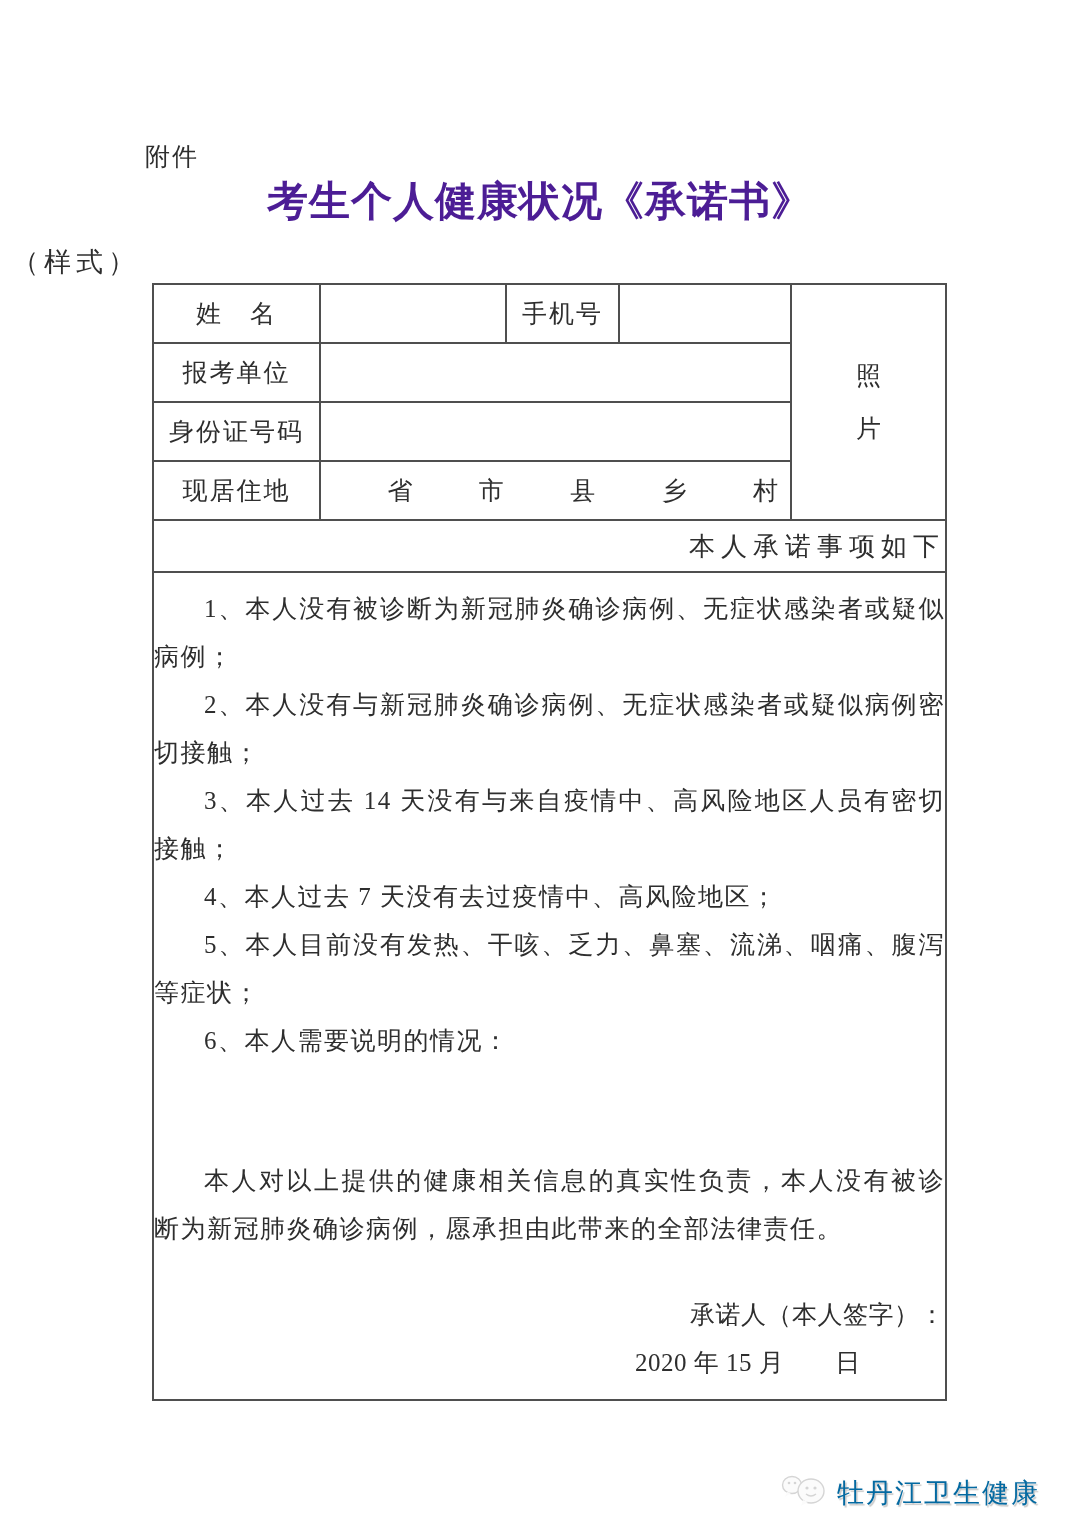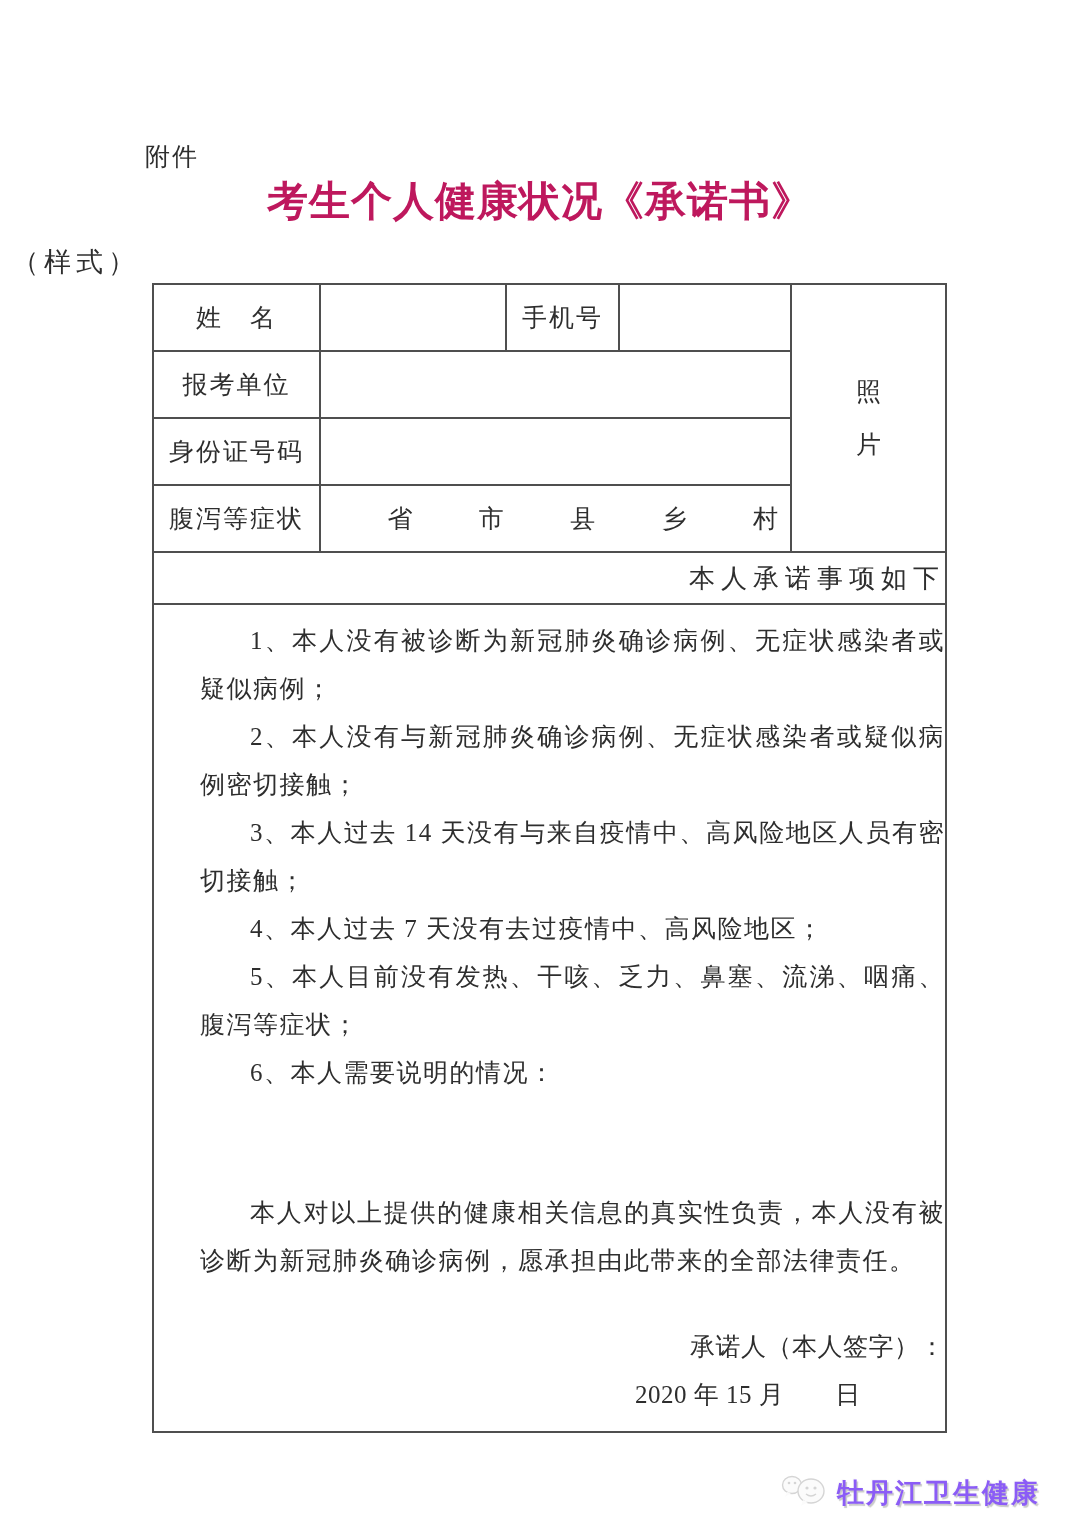--- a/index.html
+++ b/index.html
@@ -25,21 +25,21 @@
     position: absolute;
     left: 0;
     top: 174px;
     width: 1080px;
     margin: 0;
     text-align: center;
     font-family: "Liberation Sans", "DejaVu Sans", sans-serif;
     font-weight: 700;
     font-size: 41px;
     letter-spacing: 1px;
-    color: #be185d;
+    color: #4c1d95;
   }
   .doc-subtitle {
     position: absolute;
     left: 12px;
     top: 244px;
     width: 1080px;
     text-align: left;
     font-size: 27px;
     letter-spacing: 5px;
   }
@@ -49,21 +49,21 @@
     top: 283px;
     width: 793px;
     border-collapse: collapse;
     table-layout: fixed;
   }
   table.form-table td {
     border: 2px solid #4f4f4f;
     padding: 0;
     vertical-align: middle;
   }
-  tr.field-row { height: 67px; margin-left: 43px; }
+  tr.field-row { height: 59px; margin-left: 43px; }
   td.label-cell {
     text-align: center;
     font-size: 25px;
     letter-spacing: 2px;
     white-space: nowrap;
   }
   td.blank-cell { background: #ffffff; }
   td.photo-cell { text-align: center; }
   .photo-stack {
     display: flex;
@@ -94,21 +94,20 @@
   }
   .content-cell p {
     margin: 0;
     font-size: 25px;
     line-height: 48px;
     letter-spacing: 1.5px;
   }
   p.item, p.statement {
     text-indent: 2em;
     text-align: justify;
-    padding-left: 46px;
   }
   .fill-space { height: 92px; }
   p.signature-line {
     margin-top: 38px;
     padding-left: 268px;
     letter-spacing: 0.5px;
     text-align: right;
   }
   p.date-line {
     padding-left: 481px;
@@ -117,24 +116,24 @@
   .footer-watermark {
     position: absolute;
     right: 40px;
     bottom: 14px;
     display: flex;
     align-items: center;
     gap: 8px;
   }
   .footer-watermark .wm-text {
     font-family: "Liberation Sans", "DejaVu Sans", sans-serif;
-    font-weight: 700;
+    font-weight: 400;
     font-size: 27px;
     letter-spacing: 2px;
-    color: #8b5cf6;
+    color: #0369a1;
     text-shadow: 1.5px 1.5px 1px #c9c9c9, -1px -1px 0 #fafafa;
   }
 </style>
 </head>
 <body>
 
 <div class="page">
 
   <div class="attachment">附件</div>
 
@@ -165,21 +164,21 @@
       </tr>
       <tr class="field-row">
         <td class="label-cell">报考单位</td>
         <td class="blank-cell" colspan="3"></td>
       </tr>
       <tr class="field-row">
         <td class="label-cell">身份证号码</td>
         <td class="blank-cell" colspan="3"></td>
       </tr>
       <tr class="field-row">
-        <td class="label-cell">腹泻等症状</td>
+        <td class="label-cell">现居住地</td>
         <td class="residence-cell" colspan="3">
           <div class="residence-strip">
             <span>省</span>
             <span>市</span>
             <span>县</span>
             <span>乡</span>
             <span>村</span>
           </div>
         </td>
       </tr>

